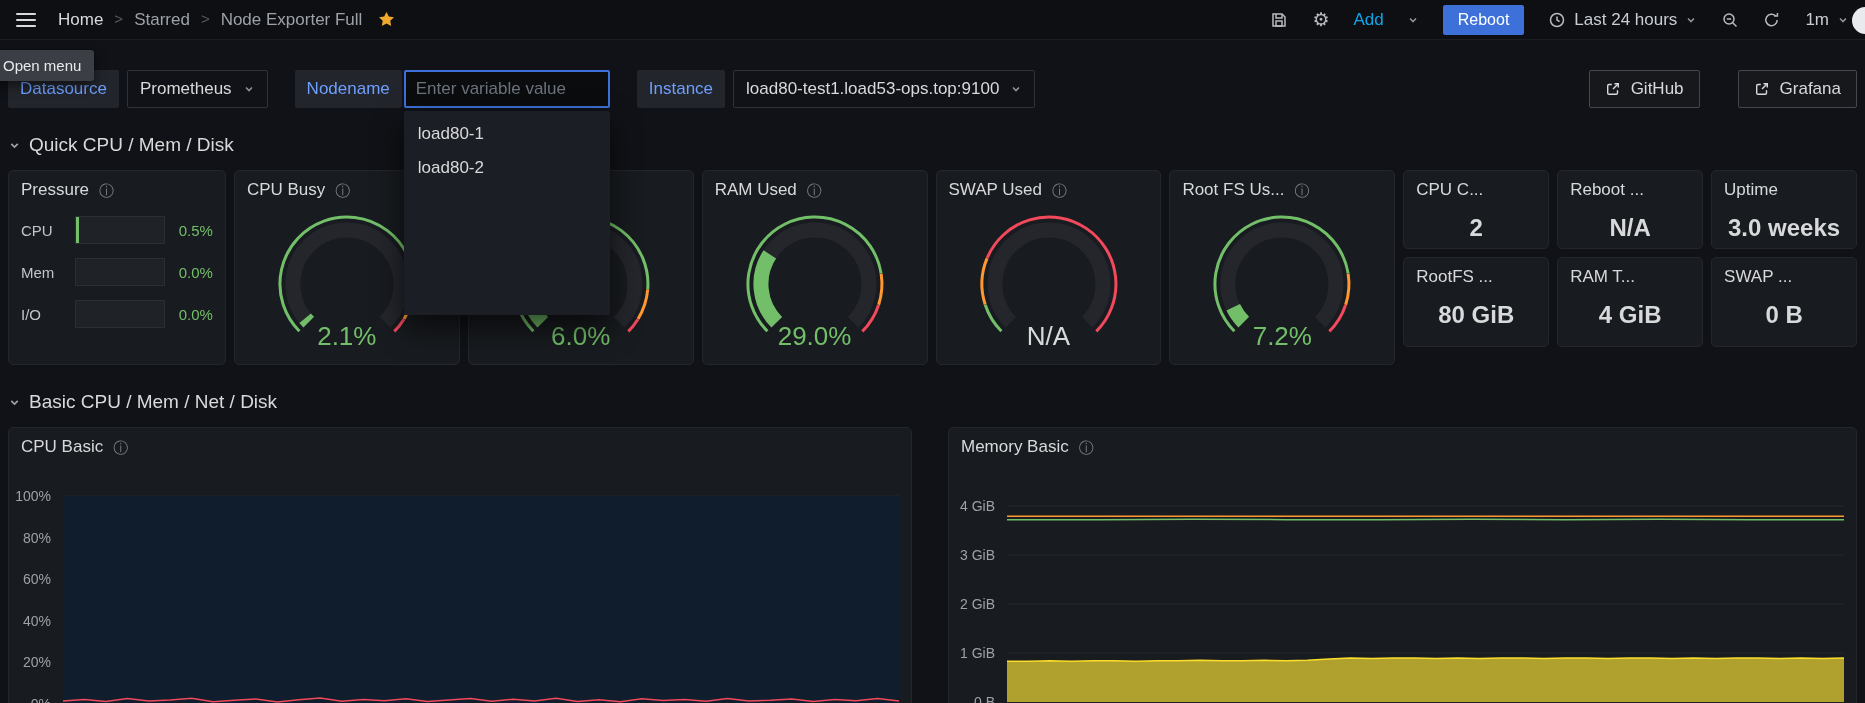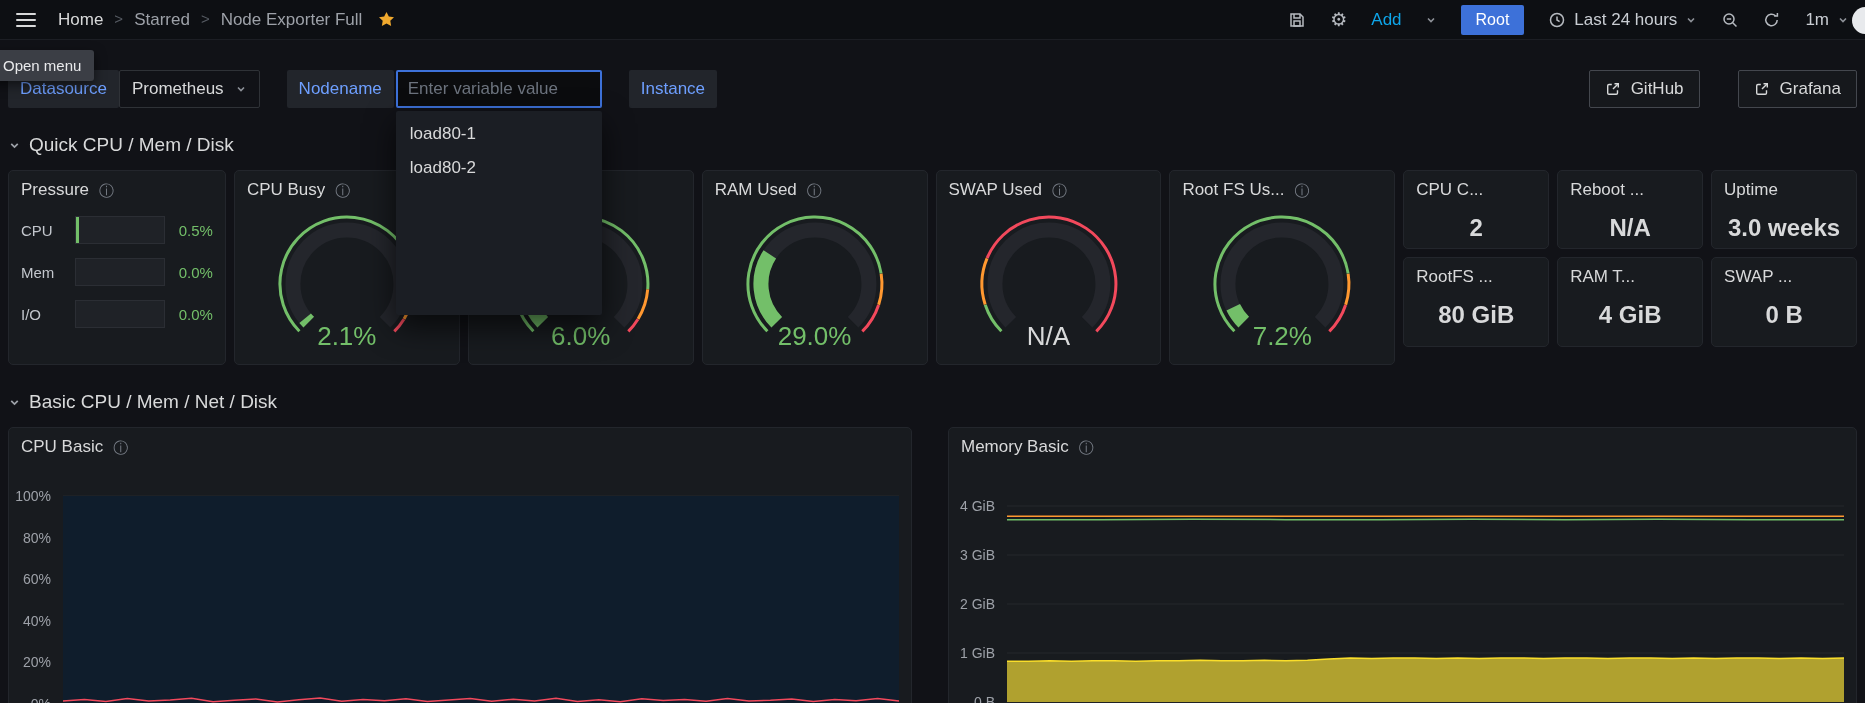--- a/index.html
+++ b/index.html
@@ -21,21 +21,21 @@
 .time-btn,.interval-btn{display:flex;align-items:center;gap:8px;font-size:17px;color:#c9cdd3;cursor:pointer}
 .avatar{position:absolute;right:-14px;top:7px;width:27px;height:27px;border-radius:50%;background:#e8eaed;cursor:pointer}
 
 .tooltip{position:absolute;left:-10px;top:50px;background:#3b3e45;color:#e8e9eb;font-size:15px;padding:7px 13px;border-radius:3px;z-index:300;box-shadow:0 4px 12px rgba(0,0,0,.55);white-space:nowrap}
 
 .page{padding:0 8px;position:relative}
 
 .var-row{display:flex;align-items:center;margin-top:30px;position:relative;z-index:50}
 .var-group{display:flex;align-items:center;margin-right:27px}
 .var-label{height:38px;display:flex;align-items:center;padding:0 12px;background:#22252b;color:#6e9fff;font-size:17px;border-radius:2px;cursor:pointer;white-space:nowrap}
-.var-value{height:38px;display:flex;align-items:center;gap:11px;padding:0 12px;background:#111217;border:1px solid #2f3237;color:#d8d9da;font-size:17px;margin-left:0;border-radius:2px;cursor:pointer;white-space:nowrap}
+.var-value{height:38px;display:flex;align-items:center;gap:11px;padding:0 12px;background:#111217;border:1px solid #2f3237;color:#d8d9da;font-size:17px;margin-left:8px;border-radius:2px;cursor:pointer;white-space:nowrap}
 .chev{color:#8e9299}
 .input-wrap{position:relative;margin-left:2px}
 .var-input{height:38px;width:206px;background:#0b0c0e;border:2px solid #3d71d9;border-radius:2px;color:#d8d9da;font-size:17px;padding:0 10px;font-family:inherit;outline:none}
 .var-input::placeholder{color:#6c737e}
 .dropdown-menu{position:absolute;top:41px;left:0;width:206px;height:204px;background:#1b1e24;border-radius:2px;box-shadow:0 12px 30px rgba(0,0,0,.65);padding-top:6px;z-index:200}
 .dropdown-item{height:34px;display:flex;align-items:center;padding:0 14px;font-size:17px;color:#d8d9da;cursor:pointer}
 .links-right{margin-left:auto;display:flex;gap:38px}
 .link-btn{height:38px;display:flex;align-items:center;gap:10px;padding:0 15px;border:1px solid #44474e;border-radius:2px;font-size:17px;color:#d8d9da;background:#16181c;cursor:pointer;white-space:nowrap}
 
 .section-header{display:flex;align-items:center;gap:8px;margin-top:26px;font-size:19px;font-weight:normal;color:#d8d9da;cursor:pointer}
@@ -103,21 +103,21 @@
           <rect x="6" y="10" width="6" height="5"></rect>
         </svg>
     </span>
     <span class="icon-btn gear-glyph">⚙</span>
     <span class="add-btn">
       <span>Add</span>
       <svg width="12" height="12" viewBox="0 0 12 12" fill="none" stroke="#8e9299" stroke-width="1.6">
           <path d="M3 4.5l3 3 3-3"></path>
         </svg>
     </span>
-    <span class="share-btn" style="background:#3d71d9">Root</span>
+    <span class="share-btn" style="background:#3d71d9">Reboot</span>
     <span class="time-btn">
       <svg width="18" height="18" viewBox="0 0 18 18" fill="none" stroke="#b6bac0" stroke-width="1.5">
           <circle cx="9" cy="9" r="6.5"></circle>
           <path d="M9 5.5V9l2.6 1.6"></path>
         </svg>
       <span>Last 24 hours</span>
       <svg width="12" height="12" viewBox="0 0 12 12" fill="none" stroke="#8e9299" stroke-width="1.6">
           <path d="M3 4.5l3 3 3-3"></path>
         </svg>
     </span>
@@ -163,20 +163,26 @@
       <span class="input-wrap">
         <input class="var-input" value="" placeholder="Enter variable value" style="">
         <div class="dropdown-menu">
           <div class="dropdown-item">load80-1</div>
           <div class="dropdown-item">load80-2</div>
         </div>
       </span>
     </div>
     <div class="var-group">
       <span class="var-label">Instance</span>
+      <span class="var-value">
+        <span>load80-test1.load53-ops.top:9100</span>
+        <svg class="chev" width="12" height="12" viewBox="0 0 12 12" fill="none" stroke="#8e9299" stroke-width="1.6">
+            <path d="M3 4.5l3 3 3-3"></path>
+          </svg>
+      </span>
     </div>
     <div class="links-right">
       <span class="link-btn">
         <svg width="16" height="16" viewBox="0 0 16 16" fill="none" stroke="#d8d9da" stroke-width="1.4">
             <path d="M6.8 3.5H4a1.3 1.3 0 0 0-1.3 1.3V12A1.3 1.3 0 0 0 4 13.3h7.2A1.3 1.3 0 0 0 12.5 12V9.2"></path>
             <path d="M9.5 2.7h3.8v3.8"></path>
             <path d="M13 3L8 8"></path>
           </svg>
         <span>GitHub</span>
       </span>

